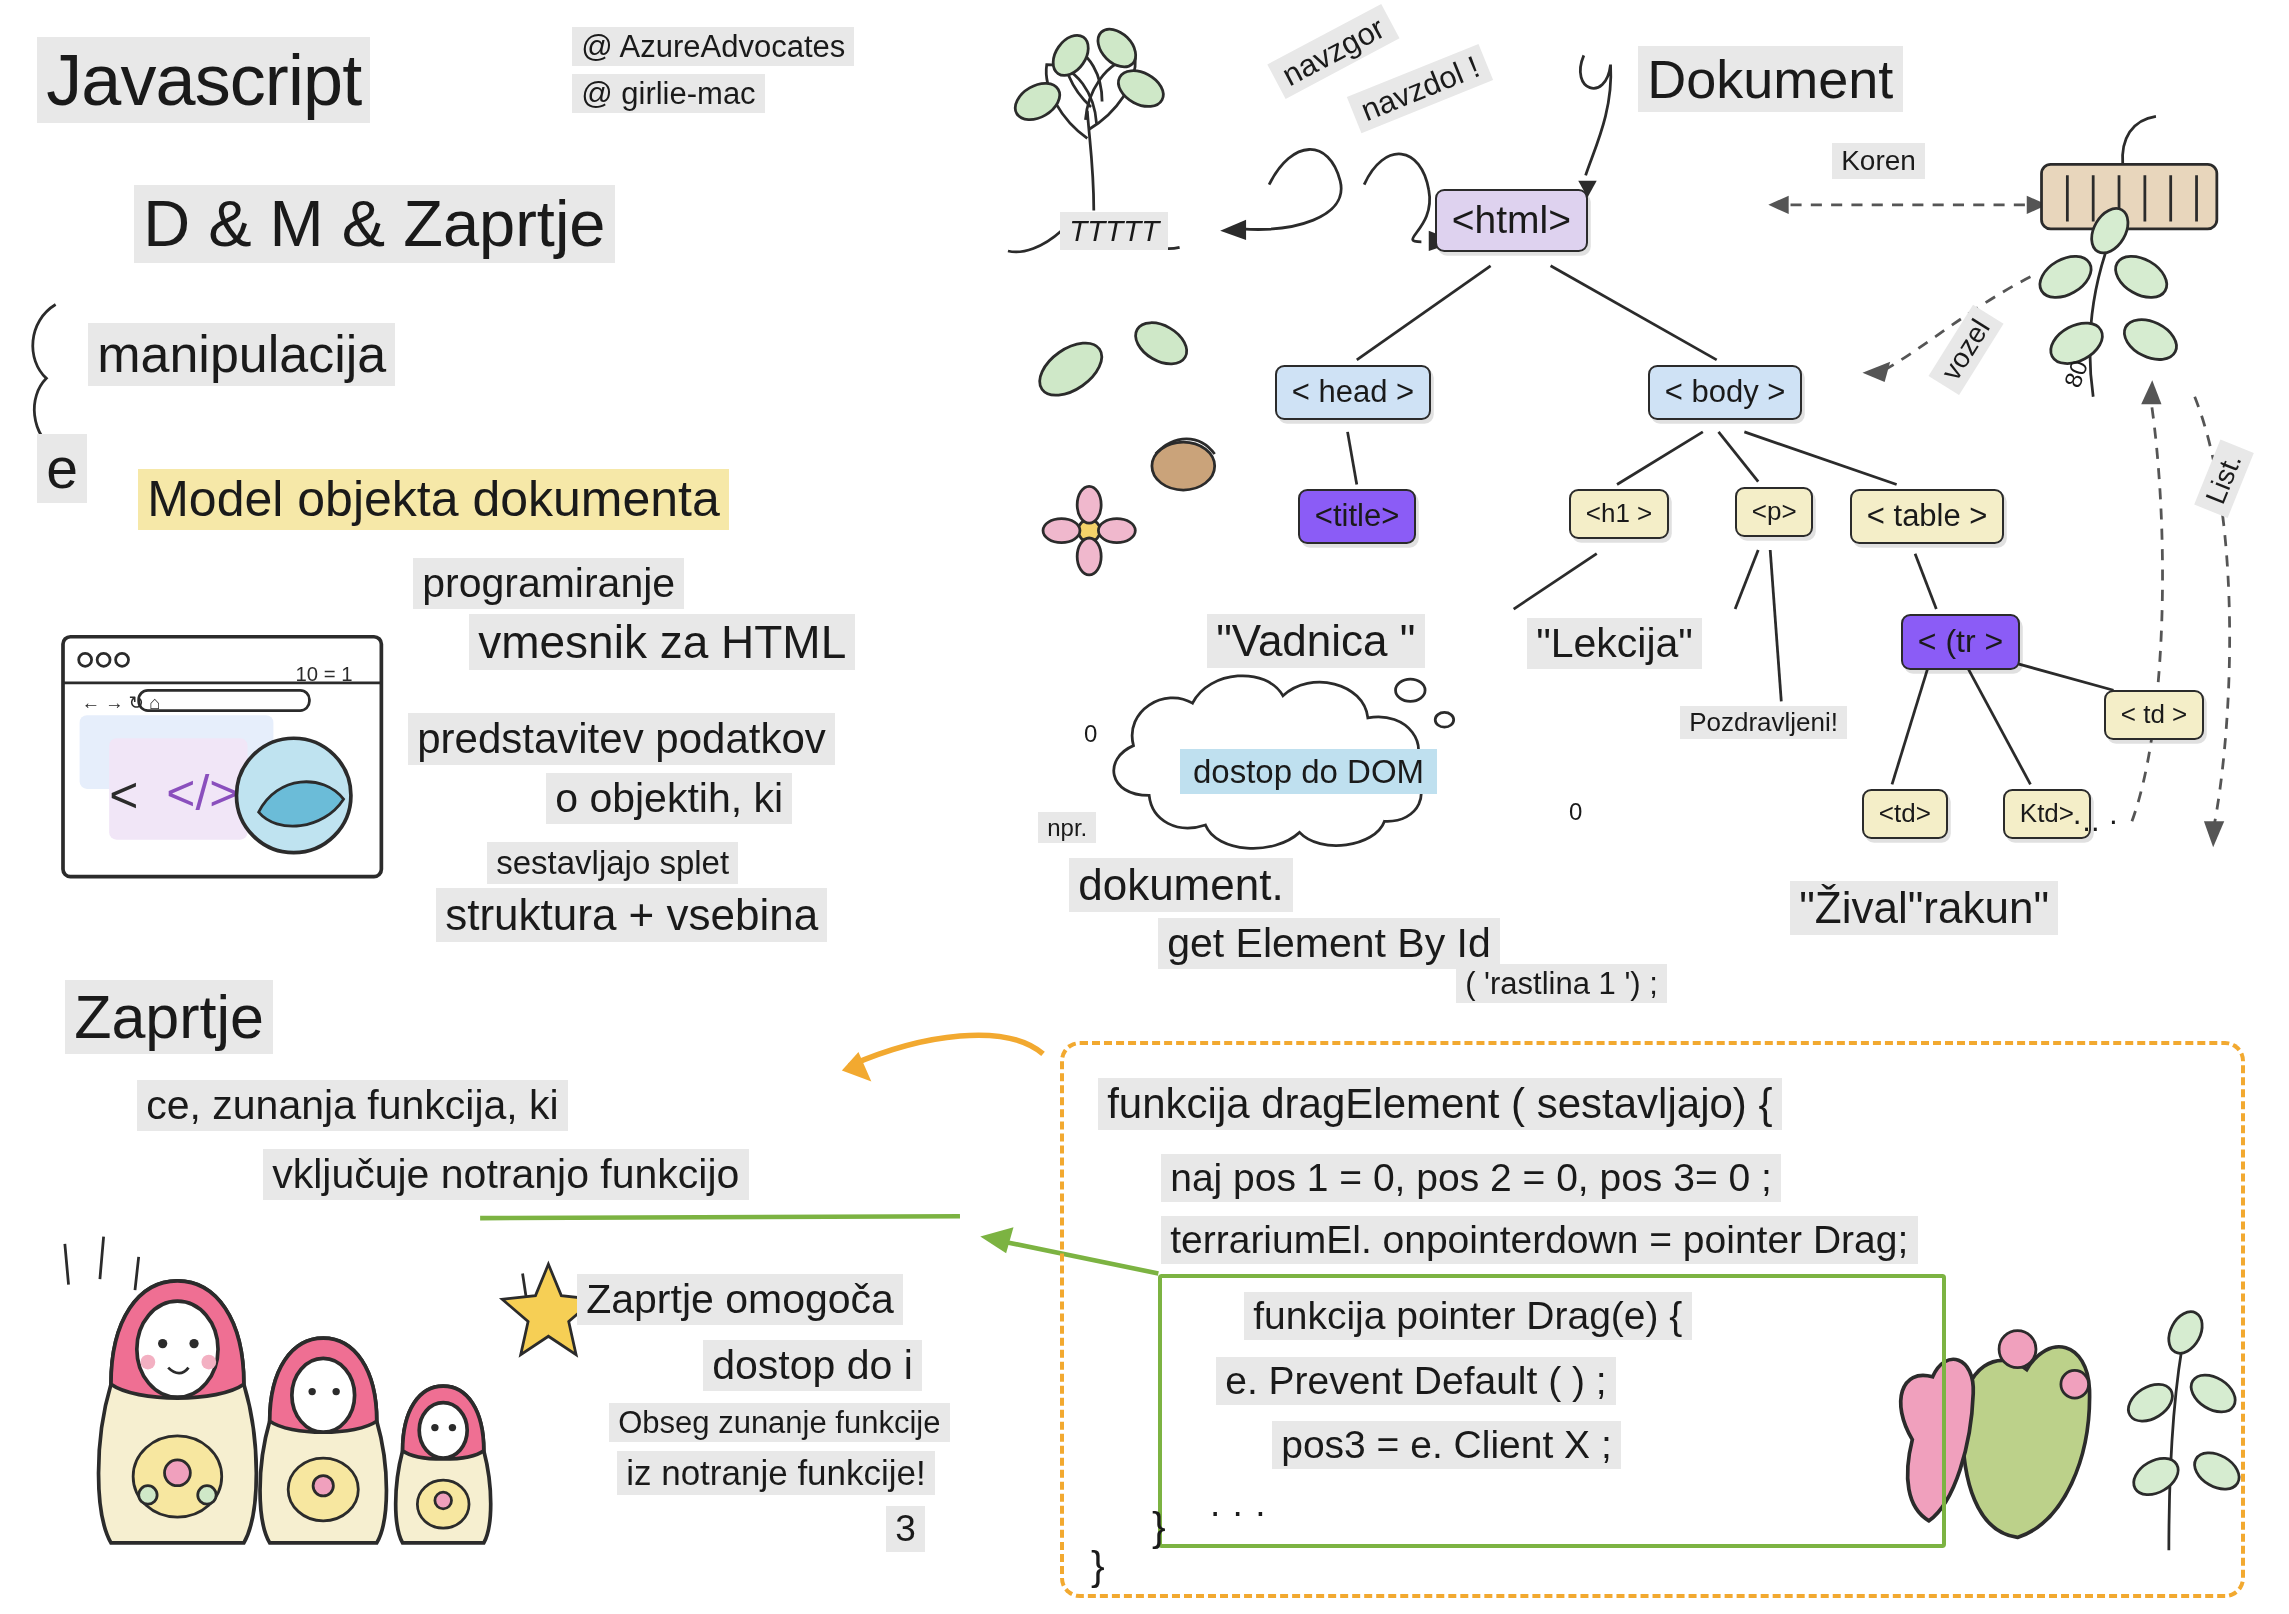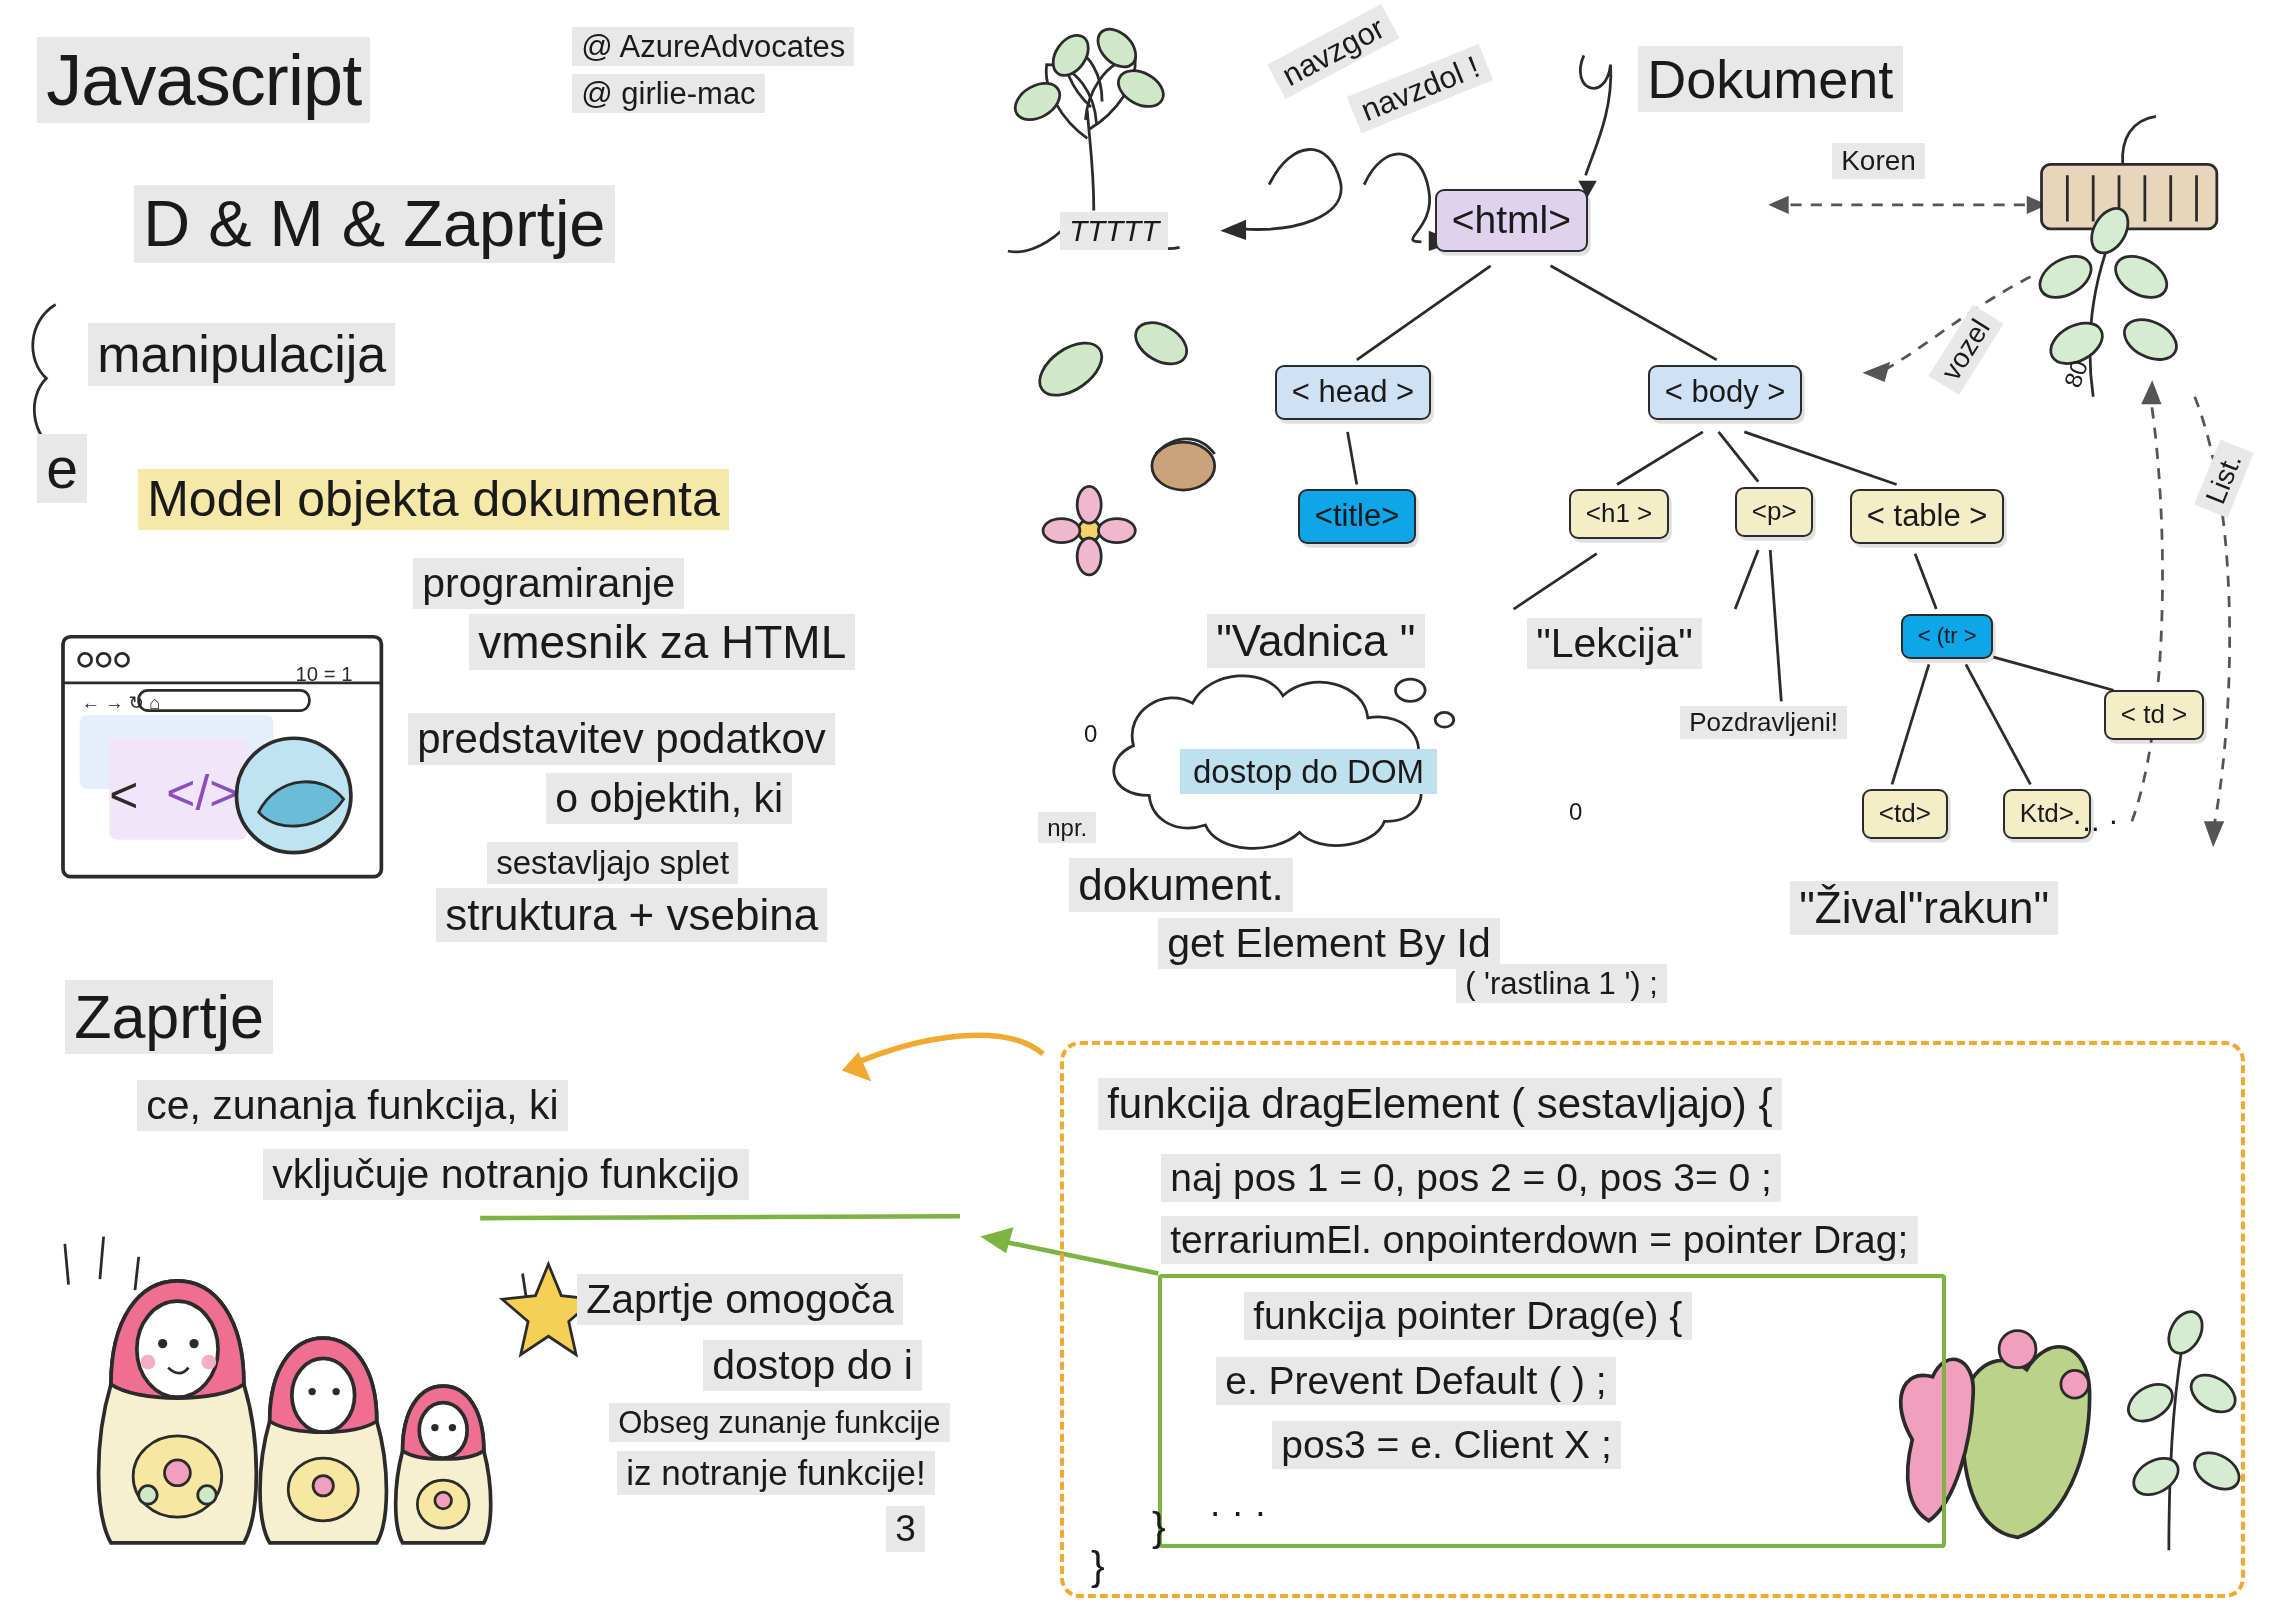--- a/index.html
+++ b/index.html
@@ -65,31 +65,31 @@
     border: 2.8px solid #2b2b2b;
     border-radius: 9.2px;
     font-size: 31px;
     padding: 7.4px 14.8px;
     text-align: center;
     white-space: nowrap;
     box-shadow: 2.8px 3.7px 0 rgba(0,0,0,0.12);
   }
   .node.purple { background: #ded2ef; }
   .node.blue { background: #cfe2f5; }
-  .node.yellow { background: #0ea5e9; }
+  .node.yellow { background: #8b5cf6; }
   .node.cream { background: #f4eec8; }
 
   #n-html { left: 1435px; top: 189px; font-size: 39px; }
   #n-head { left: 1275px; top: 365px; }
   #n-body { left: 1648px; top: 365px; }
   #n-title { left: 1298px; top: 489px; }
   #n-h1 { left: 1569px; top: 489px; font-size: 26px; }
   #n-p { left: 1735px; top: 487px; font-size: 26px; }
   #n-table { left: 1850px; top: 489px; }
-  #n-tr { left: 1901px; top: 614px; font-size: 22px; }
+  #n-tr { left: 1901px; top: 614px; font-size: 32px; }
   #n-td1 { left: 1862px; top: 789px; font-size: 26px; }
   #n-td2 { left: 2003px; top: 789px; font-size: 26px; }
   #n-td3 { left: 2104px; top: 690px; font-size: 26px; }
 
   #t-dokument { left: 1638px; top: 46px; font-size: 54px; }
   #t-navzgor { left: 1269px; top: 32px; font-size: 31px; transform: rotate(-28deg); }
   #t-navzdol { left: 1349px; top: 69px; font-size: 31px; transform: rotate(-22deg); }
   #t-koren { left: 1832px; top: 143px; font-size: 28px; }
   #t-vozel { left: 1924px; top: 332px; font-size: 28px; transform: rotate(-58deg); }
   #t-list { left: 2189px; top: 461px; font-size: 28px; transform: rotate(-68deg); }

